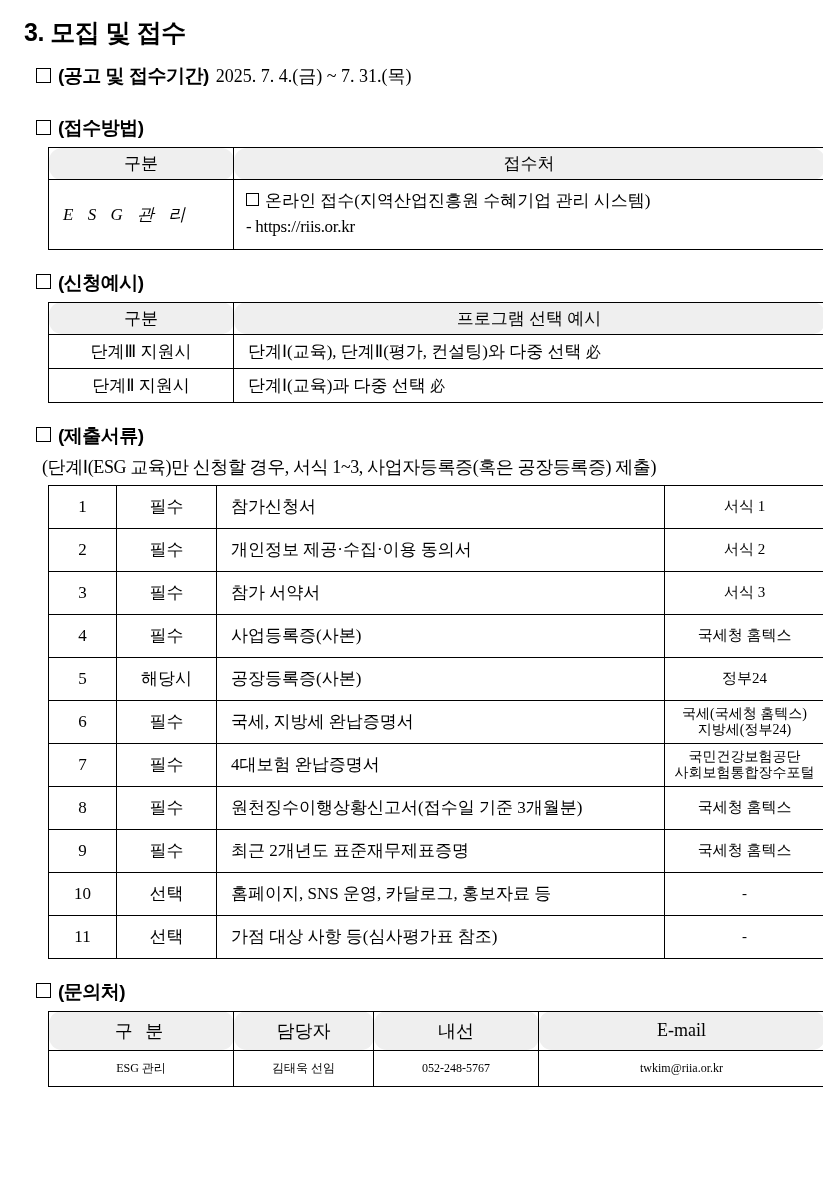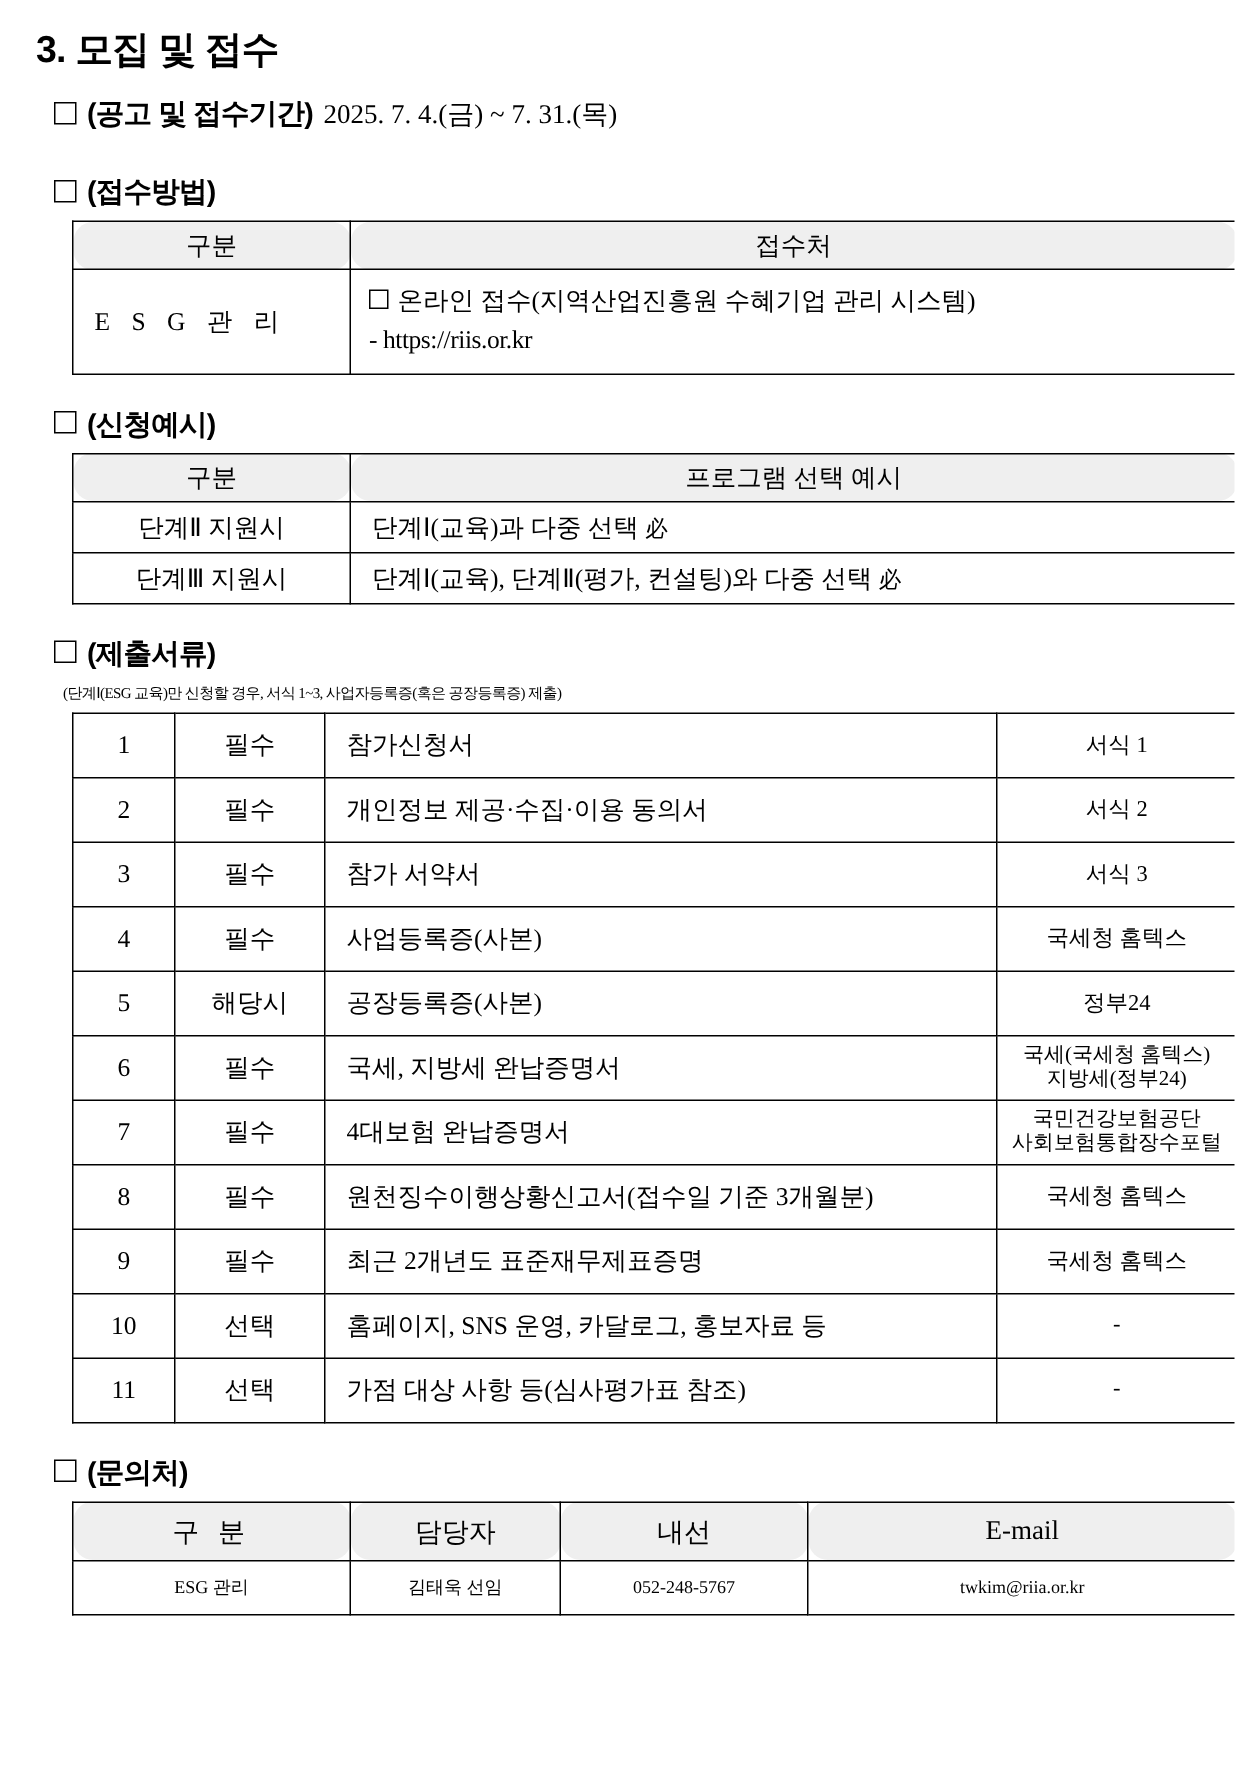--- a/index.html
+++ b/index.html
@@ -78,20 +78,21 @@
     border-radius: 13px;
   }
 
   
   #t-apply { width: 777px; }
   #t-apply td.method-label {
     font-size: 17px;
     letter-spacing: 5px;
     padding-left: 14px;
     text-align: left;
+    font-style: italic;
   }
   #t-apply td.method-body {
     text-align: left;
     padding: 8px 12px;
     line-height: 1.55;
     font-size: 17px;
   }
   .inline-chk {
     display: inline-block;
     width: 11px;
@@ -113,21 +114,21 @@
     text-align: left;
     padding-left: 14px;
   }
   .pen {
     font-size: 15px;
     letter-spacing: -1px;
   }
 
   
   .note {
-    font-size: 10px;
+    font-size: 18px;
     margin: 0 0 6px 24px;
     letter-spacing: -0.4px;
   }
   #t-docs { width: 777px; }
   #t-docs td { height: 34px; }
   #t-docs td.no-col { font-size: 17px; }
   #t-docs td.name-col {
     text-align: left;
     padding-left: 14px;
     font-size: 17px;
@@ -199,30 +200,30 @@
     <colgroup>
         <col style="width:185px">
         <col>
       </colgroup>
     <tbody>
       <tr>
         <th>구분</th>
         <th>프로그램 선택 예시</th>
       </tr>
       <tr>
+        <td>단계Ⅲ 지원시</td>
+        <td class="ex-body">
+          <span>단계Ⅰ(교육), 단계Ⅱ(평가, 컨설팅)와 다중 선택</span>
+          <span class="pen">必</span>
+        </td>
+      </tr>
+      <tr>
         <td>단계Ⅱ 지원시</td>
         <td class="ex-body">
           <span>단계Ⅰ(교육)과 다중 선택</span>
-          <span class="pen">必</span>
-        </td>
-      </tr>
-      <tr>
-        <td>단계Ⅲ 지원시</td>
-        <td class="ex-body">
-          <span>단계Ⅰ(교육), 단계Ⅱ(평가, 컨설팅)와 다중 선택</span>
           <span class="pen">必</span>
         </td>
       </tr>
     </tbody>
   </table>
 
   <div class="gap-20"></div>
 
   <div class="section-head">
     <span class="chk"></span>

